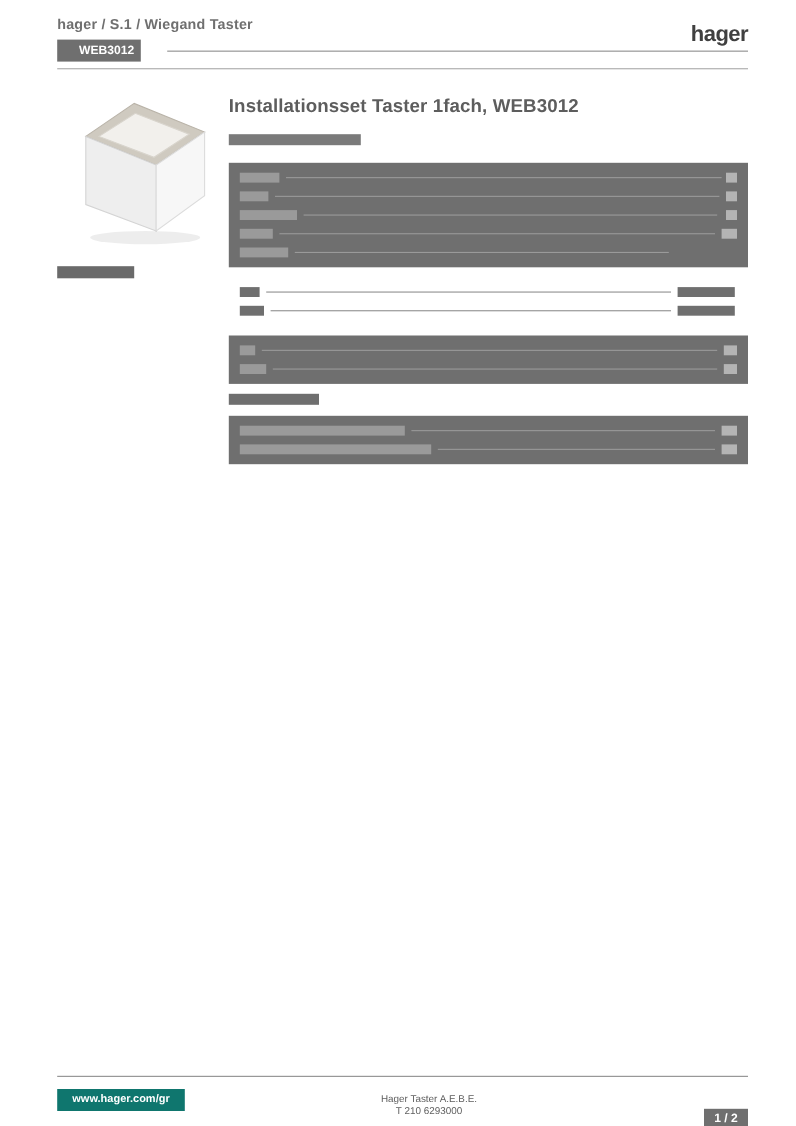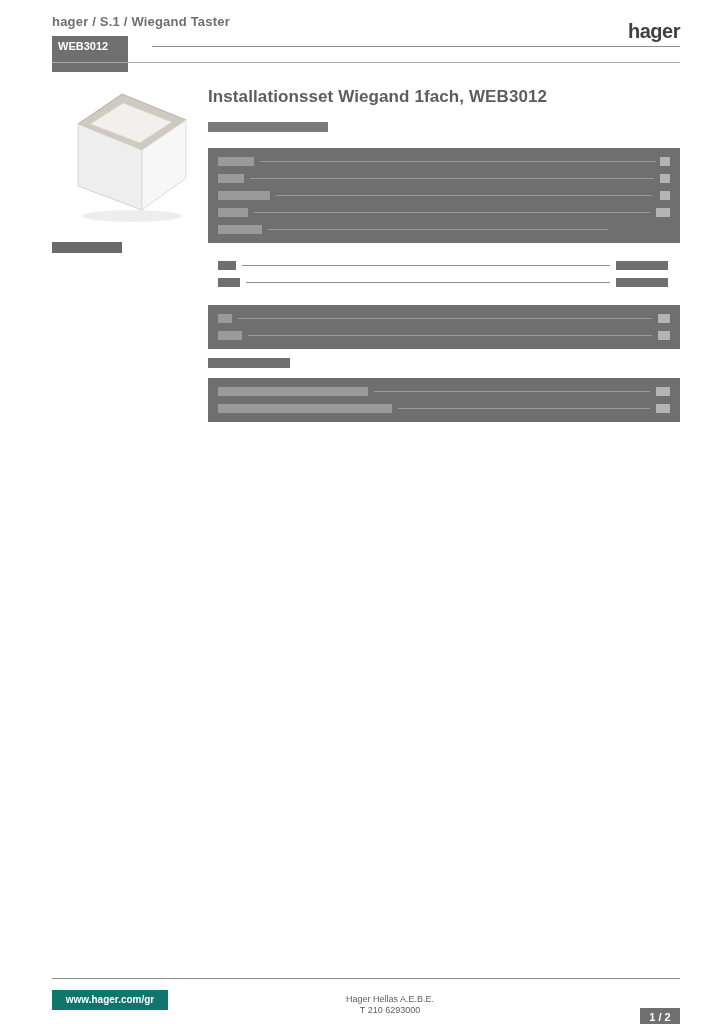--- a/index.html
+++ b/index.html
@@ -38,27 +38,27 @@
     color: #6f6f6f;
     font-weight: bold;
     letter-spacing: .2px;
     white-space: nowrap;
   }
   .ref-badge {
     position: absolute;
     left: 0;
     top: 22px;
     min-width: 76px;
-    height: 36px;
+    height: 20px;
     background: #6f6f6f;
     color: #ffffff;
     font-size: 11px;
     font-weight: bold;
     line-height: 20px;
-    text-align: left;
+    text-align: right;
     padding: 0 6px;
     box-sizing: border-box;
   }
   .header-rule {
     position: absolute;
     left: 100px;
     right: 0;
     top: 32px;
     height: 1px;
     background: #8d8d8d;
@@ -246,21 +246,21 @@
 
         <polygon points="82,64 126,34 126,92 82,124" fill="#f7f7f7" stroke="#dcdcdc" stroke-width="1"></polygon>
 
         <ellipse cx="72" cy="130" rx="50" ry="6" fill="#000000" opacity="0.07"></ellipse>
       </svg>
     </div>
   </div>
   <div class="product-caption"></div>
 
   <div class="content">
-    <h1 class="title">Installationsset Wiegand 1fach, WEB3012</h1>
+    <h1 class="title">Installationsset Taster 1fach, WEB3012</h1>
     <div class="subtitle-bar"></div>
 
     <div class="spec-block">
       <div class="spec-row">
         <div class="spec-key" style="width:36px"></div>
         <div class="spec-dots" style="left:52px;width:396px"></div>
         <div class="spec-val" style="left:452px;width:10px"></div>
       </div>
       <div class="spec-row">
         <div class="spec-key" style="width:26px"></div>
@@ -321,18 +321,18 @@
         <div class="spec-key" style="width:174px"></div>
         <div class="spec-dots" style="left:190px;width:252px"></div>
         <div class="spec-val" style="left:448px;width:14px"></div>
       </div>
     </div>
   </div>
 
   <div class="footer-rule"></div>
   <div class="footer-url">www.hager.com/gr</div>
   <div class="footer-center">
-    <div>Hager Hellas A.E.B.E.</div>
+    <div>Hager Taster A.E.B.E.</div>
     <div>T 210 6293000</div>
   </div>
   <div class="footer-page">1 / 2</div>
 
 </div>
 
 </body></html>

